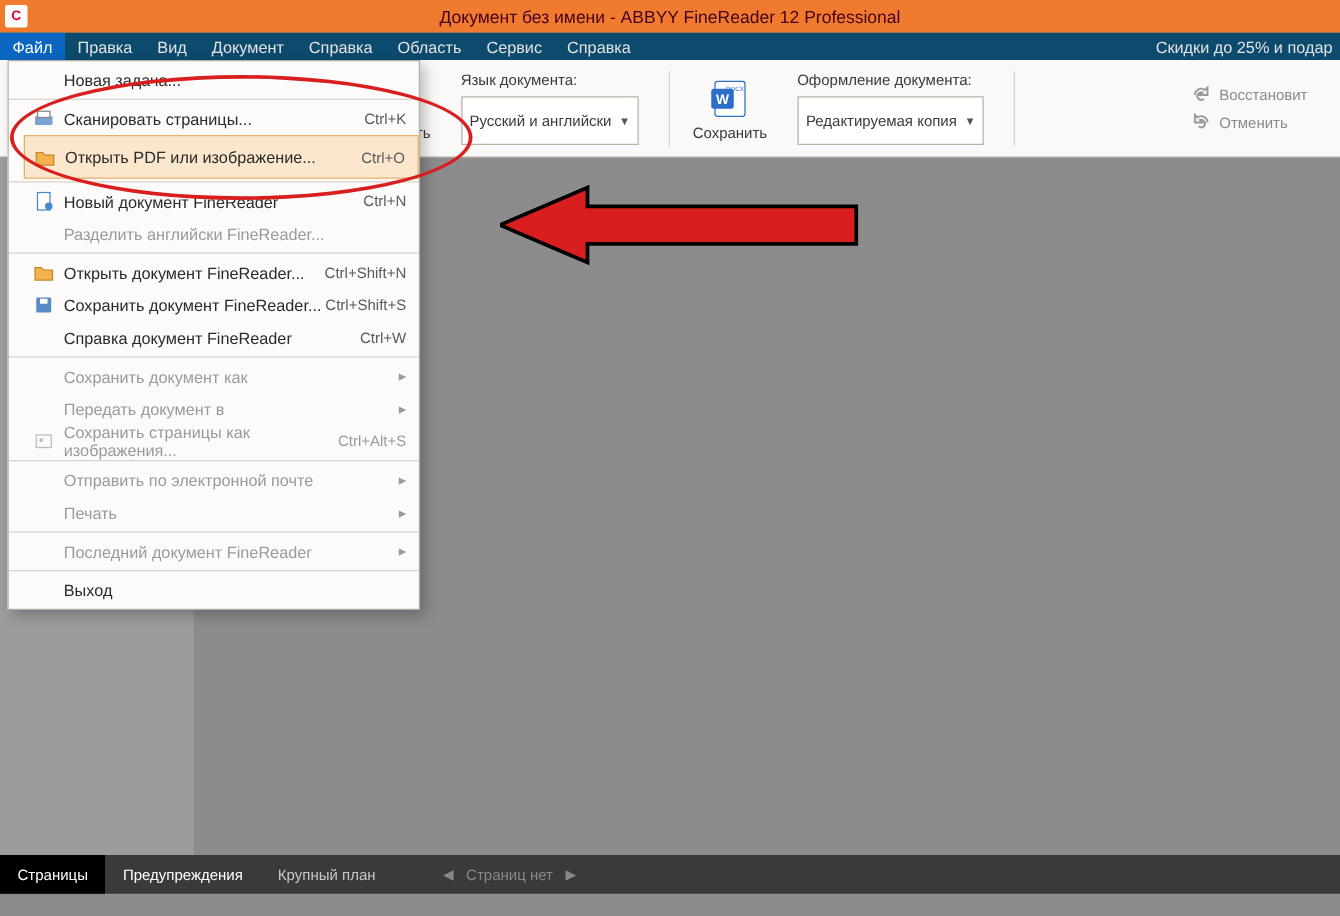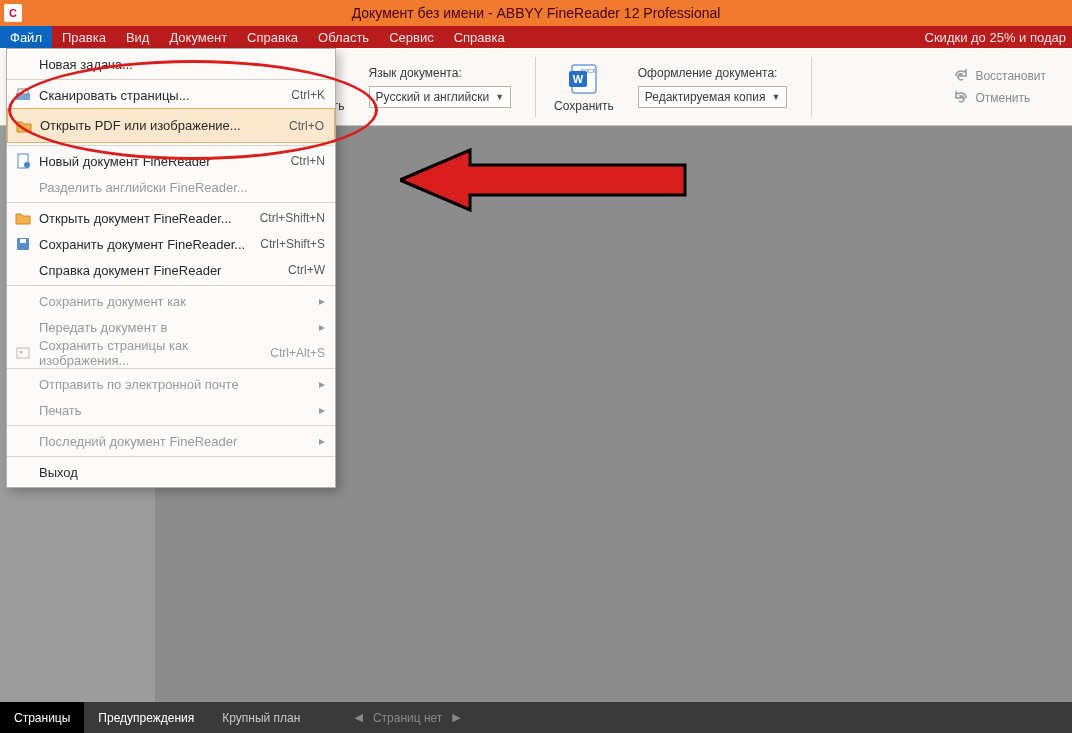--- a/index.html
+++ b/index.html
@@ -4,46 +4,46 @@
 <style>
   * { margin: 0; padding: 0; box-sizing: border-box; font-family: "Segoe UI", Tahoma, sans-serif; }
   body { width: 1072px; height: 733px; overflow: hidden; background: #8c8c8c; position: relative; font-size: 12px; }
 
   
   .titlebar { height: 26px; background: #f07a2d; display: flex; align-items: center; position: relative; }
   .titlebar .appicon { width: 18px; height: 18px; margin-left: 4px; background: #fff; border-radius: 2px; display: flex; align-items: center; justify-content: center; color: #d03; font-weight: bold; font-size: 11px; }
   .titlebar .title { position: absolute; left: 50%; transform: translateX(-50%); color: #402; font-size: 14px; }
 
   
-  .menubar { height: 22px; background: #b91c1c; display: flex; align-items: stretch; color: #e2e2e2; font-size: 13px; }
+  .menubar { height: 22px; background: #0c4a6e; display: flex; align-items: stretch; color: #e2e2e2; font-size: 13px; }
   .menubar .mitem { padding: 0 10px; display: flex; align-items: center; cursor: default; }
   .menubar .mitem.active { background: #0a66c0; color: #fff; }
   .menubar .spacer { flex: 1; }
   .menubar .promo { padding: 0 6px; display: flex; align-items: center; color: #e2e2e2; }
 
   
   .toolbar { height: 78px; background: #fbf9f7; border-bottom: 1px solid #c8c0b8; display: flex; align-items: center; padding-left: 155px; }
   .toolgroup { display: flex; flex-direction: column; align-items: center; padding: 4px 8px; margin-right: 16px; position: relative; color: #3a3a3a; font-size: 12px; }
   .toolgroup .bigicon { width: 36px; height: 36px; display: flex; align-items: center; justify-content: center; margin-bottom: 2px; }
   .vsep { width: 1px; height: 60px; background: #d8d2ca; margin: 0 10px; }
   .labelgrp { display: flex; flex-direction: column; gap: 6px; color: #3a3a3a; margin-right: 14px; }
   .labelgrp .lbl { font-size: 12px; }
-  .selectbox { border: 1px solid #b8b2a8; background: #fff; height: 22px; display: flex; align-items: center; padding: 0 6px; font-size: 12px; min-width: 140px; justify-content: center; }
+  .selectbox { border: 1px solid #b8b2a8; background: #fff; height: 39px; display: flex; align-items: center; padding: 0 6px; font-size: 12px; min-width: 140px; justify-content: center; }
   .selectbox .chev { font-size: 9px; color: #555; margin-left: 6px; }
   .tool-right { margin-left: auto; display: flex; flex-direction: column; gap: 6px; padding-right: 26px; color: #8a8a8a; font-size: 12px; }
   .tool-right .row { display: flex; align-items: center; gap: 6px; }
   .undoicon { width: 16px; height: 16px; display: inline-block; }
 
   
   .dropdown {
     position: absolute; left: 6px; top: 48px; width: 330px; background: #fdfbf9;
     border: 1px solid #b5afa7; box-shadow: 4px 4px 10px rgba(0,0,0,0.25); z-index: 50;
     padding: 2px 0;
   }
-  .dropdown .row { display: flex; align-items: center; height: 26px; padding: 0 10px 0 6px; color: #2a2a2a; }
+  .dropdown .row { display: flex; align-items: center; height: 26px; padding: 0 10px 0 6px; color: #2a2a2a; margin-left: 12px; }
   .dropdown .row.disabled { color: #9a9a9a; }
   .dropdown .row.selected { background: #fbe7ce; border: 1px solid #e7b06a; height: 35px; }
   .dropdown .row .icn { width: 20px; height: 20px; margin-right: 6px; display: flex; align-items: center; justify-content: center; }
   .dropdown .row .txt { flex: 1; font-size: 13px; }
   .dropdown .row .shc { color: #5a5a5a; font-size: 12px; }
   .dropdown .row.disabled .shc { color: #9a9a9a; }
   .dropdown hr { border: none; border-top: 1px solid #d8d2ca; margin: 2px 0; }
 
   
   .ellipse-ann {
@@ -52,21 +52,21 @@
   }
 
   
   .arrow-ann { position: absolute; left: 400px; top: 145px; z-index: 40; pointer-events: none; }
 
   
   .workspace { position: absolute; left: 0; top: 126px; right: 0; bottom: 31px; background: #8c8c8c; }
   .sidebar-left { position: absolute; left: 0; top: 0; width: 155px; bottom: 0; background: #9c9c9c; }
 
   
-  .statusbar { position: absolute; left: 0; right: 0; bottom: 0; height: 31px; background: #3a3a3a; display: flex; align-items: stretch; color: #c8c8c8; font-size: 12px; }
+  .statusbar { position: absolute; left: 0; right: 0; bottom: 18px; height: 31px; background: #3a3a3a; display: flex; align-items: stretch; color: #c8c8c8; font-size: 12px; }
   .statusbar .sbitem { padding: 0 14px; display: flex; align-items: center; }
   .statusbar .sbitem.active { background: #000; color: #fff; }
   .statusbar .pager { display: flex; align-items: center; gap: 10px; margin-left: 40px; }
   .statusbar .pager .arr { color: #888; font-size: 11px; }
 
   svg { display: block; }
 </style>
 </head>
 <body>
 

